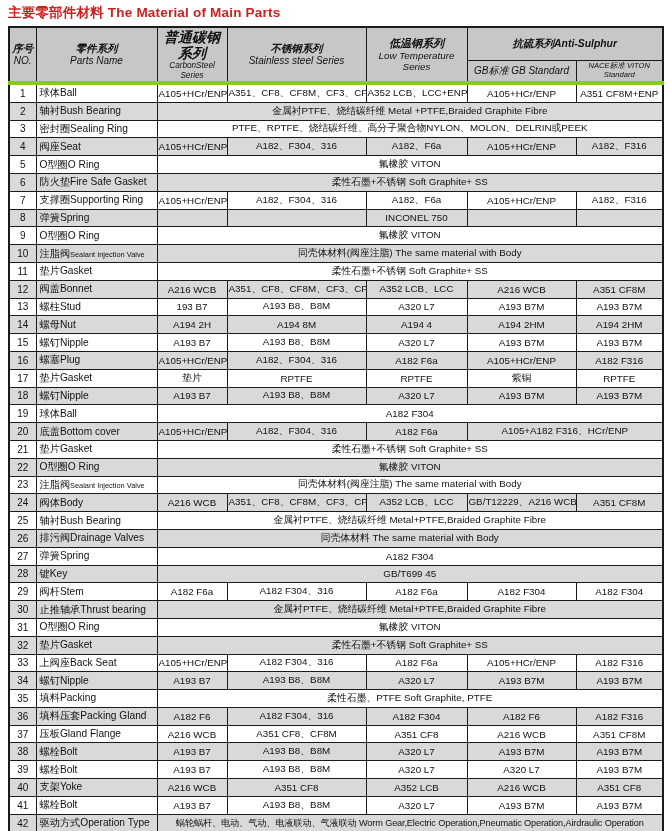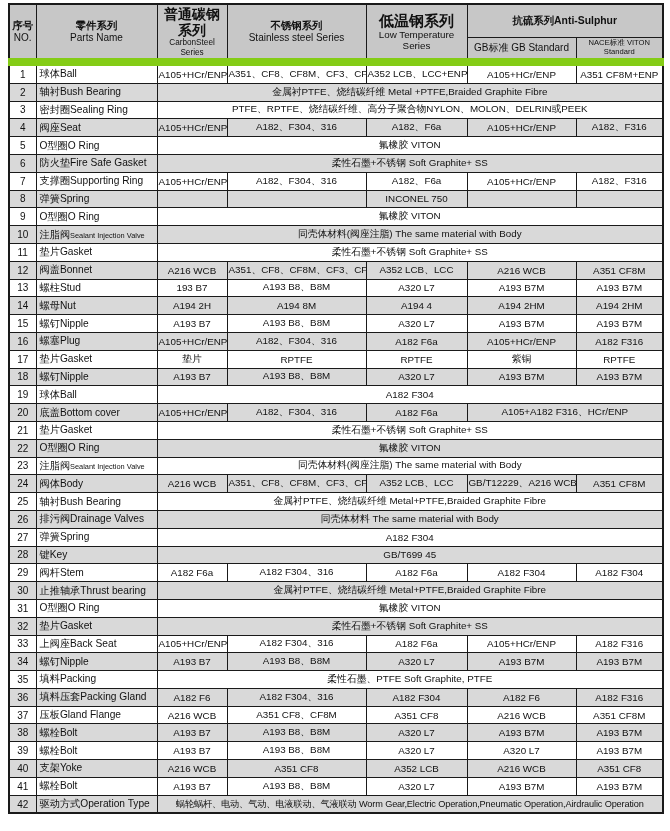--- a/index.html
+++ b/index.html
@@ -34,27 +34,27 @@
     vertical-align: middle;
   }
   thead th {
     background: #c7c7c7;
     font-weight: bold;
     line-height: 1.15;
     padding: 0 1px;
   }
   thead tr.h1 th { height: 32px; }
   thead tr.h2 th { height: 20px; }
-  thead { border-bottom: 8px solid #84cc16; }
+  thead { border-bottom: 4px solid #84cc16; font-style: italic; }
 
   th .cn { display: block; font-size: 10.4px; font-weight: bold; }
   th .en { display: block; font-size: 10px; font-weight: normal; }
   th.carbon .cn { font-size: 14px; }
   th.carbon .en { font-size: 8.2px; }
-  th.lowtemp .cn { font-size: 15px; }
+  th.lowtemp .cn { font-size: 11px; }
   th.lowtemp .en { font-size: 9.8px; }
   th.anti { font-size: 10.4px; }
   th.gb { font-size: 10px; font-weight: normal; margin-left: 28px; }
   th.nace { font-size: 7.6px; font-weight: normal; }
 
   tbody td {
     height: 16.8px;
     font-size: 9.8px;
     text-align: center;
     padding: 0 1px;
@@ -69,20 +69,21 @@
     font-size: 10.2px;
   }
   td.pname .en { font-size: 10.2px; }
   td.pname .en.tiny { font-size: 7.4px; }
   td.val.long { font-size: 9.2px; letter-spacing: -0.15px; }
 </style>
 </head>
 <body>
 
 <div class="page">
+  <div class="title">主要零部件材料 The Material of Main Parts</div>
 
   <table class="materials">
     <colgroup>
       <col style="width:27px">
         <col style="width:121px">
         <col style="width:70px">
       <col style="width:139px">
         <col style="width:101px">
         <col style="width:109px">
         <col style="width:87px">

